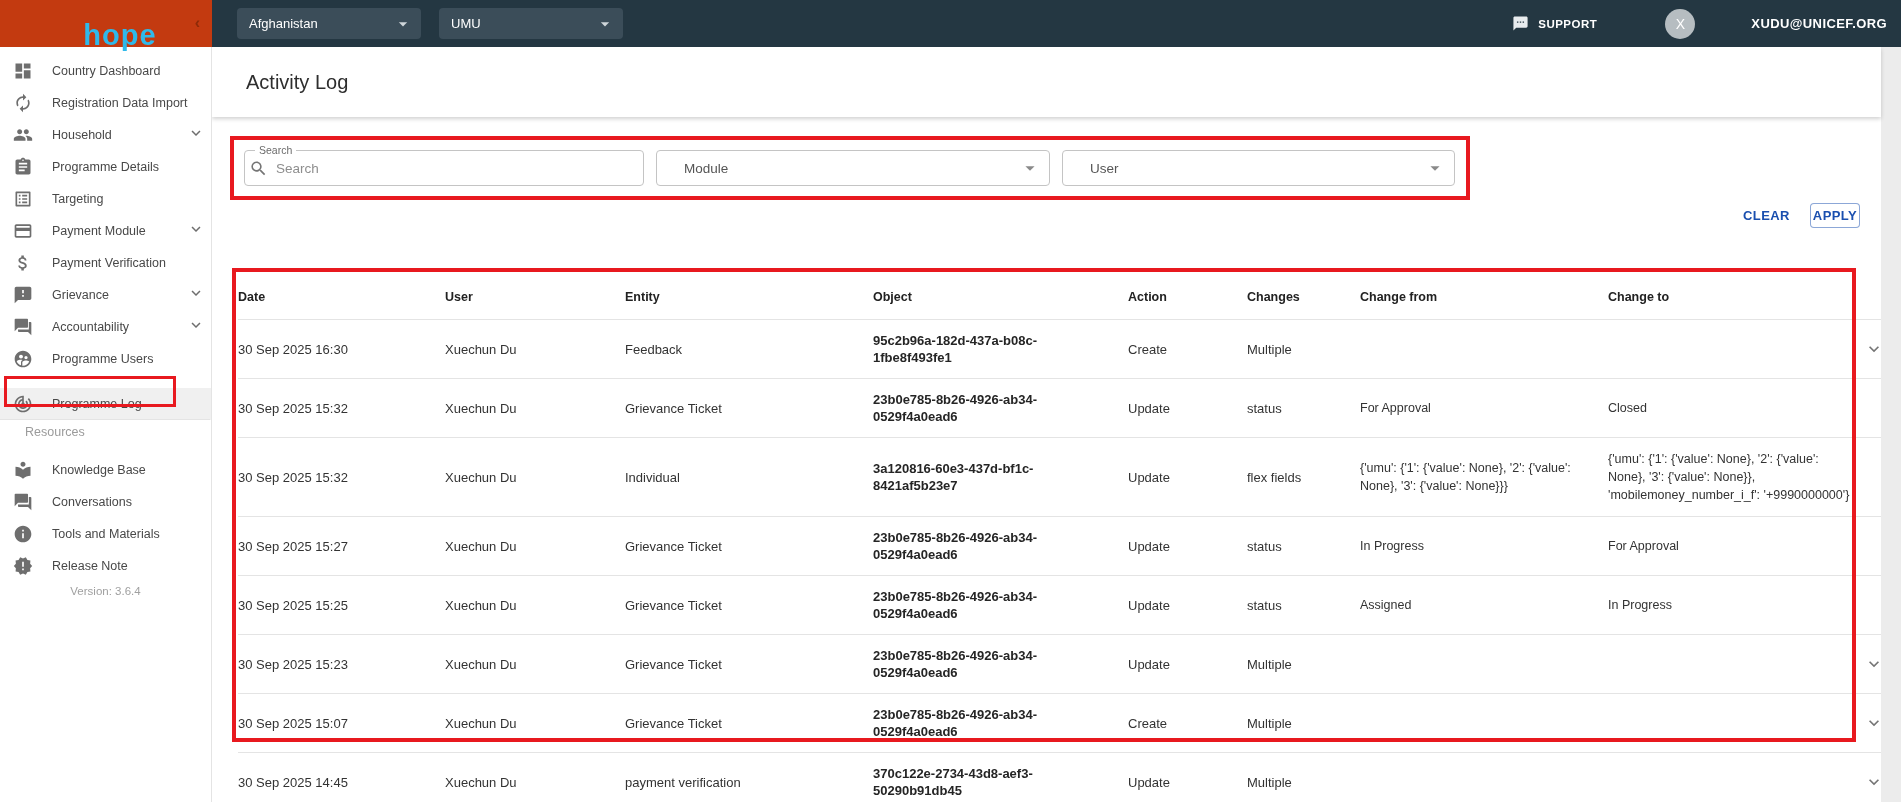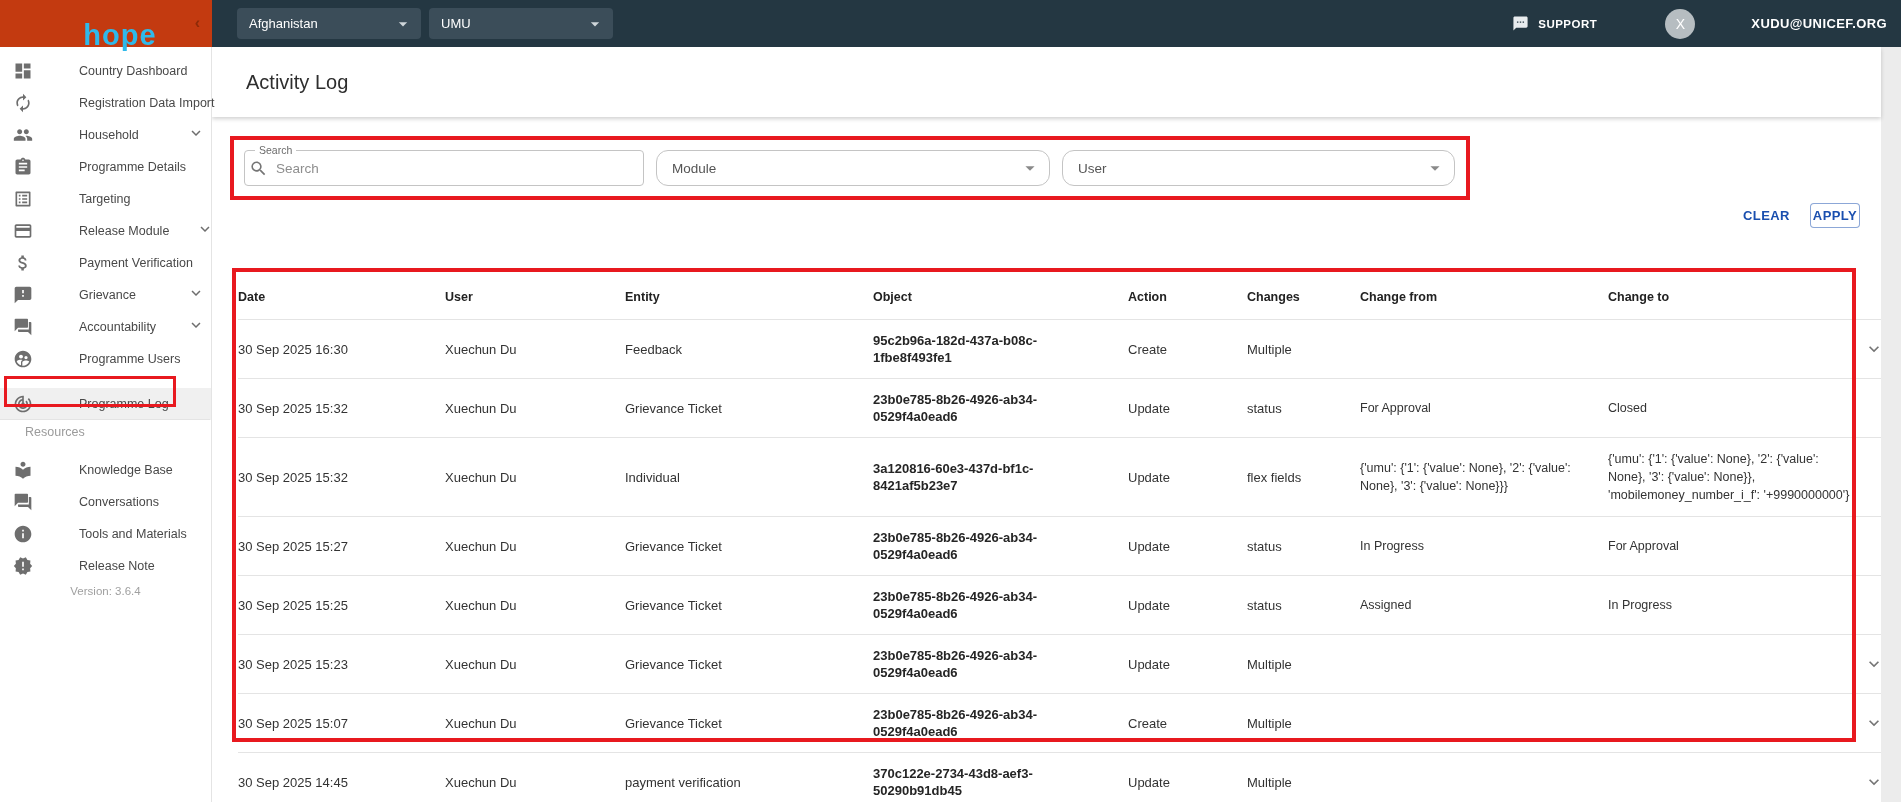--- a/index.html
+++ b/index.html
@@ -12,34 +12,34 @@
   .logo-text { color:#2fb9ea; font-size:29px; font-weight:bold; letter-spacing:1px; margin-left:28px;margin-top:24px; }
   .collapse-chev { position:absolute; right:12px; top:14px; color:#8d2a08; font-size:16px; font-weight:bold; cursor:pointer; }
 
   .topbar { position:absolute; left:212px; top:0; right:0; height:47px; background:#243742; z-index:30;
     display:flex; align-items:center; }
   .tb-select { width:184px; height:31px; background:#3b4d59; border-radius:4px; color:#fff;
     display:flex; align-items:center; padding:0 8px 0 12px; font-size:13px; font-weight:500; cursor:pointer; }
   .tb-select .grow { flex:1; }
   .tb-select svg { fill:#cfd6da; }
   .tb-country { margin-left:25px; }
-  .tb-prog { margin-left:8px; }
+  .tb-prog { margin-left:18px; }
   .tb-right { margin-left:auto; display:flex; align-items:center; margin-right:14px;gap:46px; }
   .support { display:flex; align-items:center; color:#fff; font-size:11.5px; font-weight:bold;
     letter-spacing:0.5px; cursor:pointer; }
   .support svg { fill:#e8ecee; margin-right:9px; }
   .avatar { width:30px; height:30px; border-radius:50%; background:#b6bdc1; color:#fff; font-size:14px;
     display:flex; align-items:center; justify-content:center; margin:0 10px 0 22px; cursor:pointer; }
   .user-email { color:#fff; font-size:13px; font-weight:bold; letter-spacing:0.4px; }
 
   
   .sidebar { position:absolute; left:0; top:47px; width:212px; bottom:0; background:#fff;
     border-right:1px solid #e4e4e4; z-index:20; }
   .nav-list { position:absolute; top:8px; left:0; right:0; list-style:none; }
-  .nav-item { height:32px; display:flex; align-items:center; padding:0 6px 0 13px; cursor:pointer; position:relative;gap:27px; }
+  .nav-item { height:32px; display:flex; align-items:center; padding:0 6px 0 13px; cursor:pointer; position:relative; }
   .nav-item.active { background:#f0f0f0;margin-top:13px; }
   .nav-item svg.mi { fill:#6e6e6e; flex:0 0 auto; }
   .nav-label { font-size:12.5px; color:#484848; font-weight:500; margin-left:19px; white-space:nowrap; }
   .nav-expand { margin-left:auto; display:none; }
   .nav-item.expandable .nav-expand { display:block; }
   .nav-expand svg { fill:#6e6e6e; }
   .side-divider { position:absolute; left:0; right:1px; top:372px; border-top:1px solid #e4e4e4; }
   .resources-hdr { position:absolute; top:378px; left:25px; font-size:12.5px; color:#9b9b9b; }
   .res-list { position:absolute; top:407px; left:0; right:0; list-style:none; }
   .version { position:absolute; top:538px; left:0; right:0; text-align:center; font-size:11.5px; color:#a0a0a0; }
@@ -53,22 +53,22 @@
 
   
   .search-field { position:absolute; left:244px; top:150px; width:400px; height:36px;
     border:1px solid #c4c4c4; border-radius:4px; display:flex; align-items:center; padding:0 4px; background:#fff; }
   .search-field .float-label { position:absolute; top:-7px; left:10px; background:#fff; padding:0 4px;
     font-size:10.5px; color:#6b6b6b; }
   .search-field svg { fill:#757575; margin-right:8px; }
   .search-input { border:none; outline:none; flex:1; font-size:13.5px; color:#333;
     font-family:"Liberation Sans", sans-serif; }
   .search-input::placeholder { color:#8e8e8e; }
-  .select-field { position:absolute; top:150px; height:36px; border:1px solid #c4c4c4; border-radius:12px;
-    display:flex; align-items:center; padding:0 8px 0 15px; background:#fff; cursor:pointer; }
+  .select-field { position:absolute; top:150px; height:36px; border:1px solid #c4c4c4; border-radius:4px;
+    display:flex; align-items:center; padding:0 8px 0 27px; background:#fff; cursor:pointer; }
   .select-field .sf-label { flex:1; font-size:13.5px; color:#555; }
   .select-field svg { fill:#8a8a8a; }
   .sel-module { left:656px; width:394px; }
   .sel-user { left:1062px; width:393px; }
 
   .filter-actions { position:absolute; top:203px; right:41px; display:flex; align-items:center; gap:14px; }
   .btn-clear { background:none; border:none; color:#1a4faf; font-size:13px; font-weight:bold;
     letter-spacing:0.4px; cursor:pointer; padding:5px 6px; font-family:"Liberation Sans", sans-serif; }
   .btn-apply { background:#fff; border:1px solid rgba(26,79,175,0.5); border-radius:4px; color:#1a4faf;
     font-size:13px; font-weight:bold; letter-spacing:0.4px; cursor:pointer; padding:4px 2px;
@@ -175,21 +175,21 @@
     <svg class="mi" width="20" height="20" viewBox="0 0 24 24">
           <path d="M19 5v14H5V5h14m1.1-2H3.9c-.5 0-.9.4-.9.9v16.2c0 .4.4.9.9.9h16.2c.4 0 .9-.5.9-.9V3.9c0-.5-.5-.9-.9-.9zM11 7h6v2h-6V7zm0 4h6v2h-6v-2zm0 4h6v2h-6zM7 7h2v2H7zm0 4h2v2H7zm0 4h2v2H7z"></path>
         </svg>
     <span class="nav-label">Targeting</span>
 
   </li>
       <li class="nav-item expandable">
     <svg class="mi" width="20" height="20" viewBox="0 0 24 24">
           <path d="M20 4H4c-1.11 0-1.99.89-1.99 2L2 18c0 1.11.89 2 2 2h16c1.11 0 2-.89 2-2V6c0-1.11-.89-2-2-2zm0 14H4v-6h16v6zm0-10H4V6h16v2z"></path>
         </svg>
-    <span class="nav-label">Release Module</span>
+    <span class="nav-label">Payment Module</span>
     <span class="nav-expand">
       <svg width="18" height="18" viewBox="0 0 24 24">
             <path d="M16.59 8.59L12 13.17 7.41 8.59 6 10l6 6 6-6z"></path>
           </svg>
     </span>
   </li>
       <li class="nav-item">
     <svg class="mi" width="20" height="20" viewBox="0 0 24 24">
           <path d="M11.8 10.9c-2.27-.59-3-1.2-3-2.15 0-1.09 1.01-1.85 2.7-1.85 1.78 0 2.44.85 2.5 2.1h2.21c-.07-1.72-1.12-3.3-3.21-3.81V3h-3v2.16c-1.94.42-3.5 1.68-3.5 3.61 0 2.31 1.91 3.46 4.7 4.13 2.5.6 3 1.48 3 2.41 0 .69-.49 1.79-2.7 1.79-2.06 0-2.87-.92-2.98-2.1h-2.2c.12 2.19 1.76 3.42 3.68 3.83V21h3v-2.15c1.95-.37 3.5-1.5 3.5-3.55 0-2.84-2.43-3.81-4.7-4.4z"></path>
         </svg>

